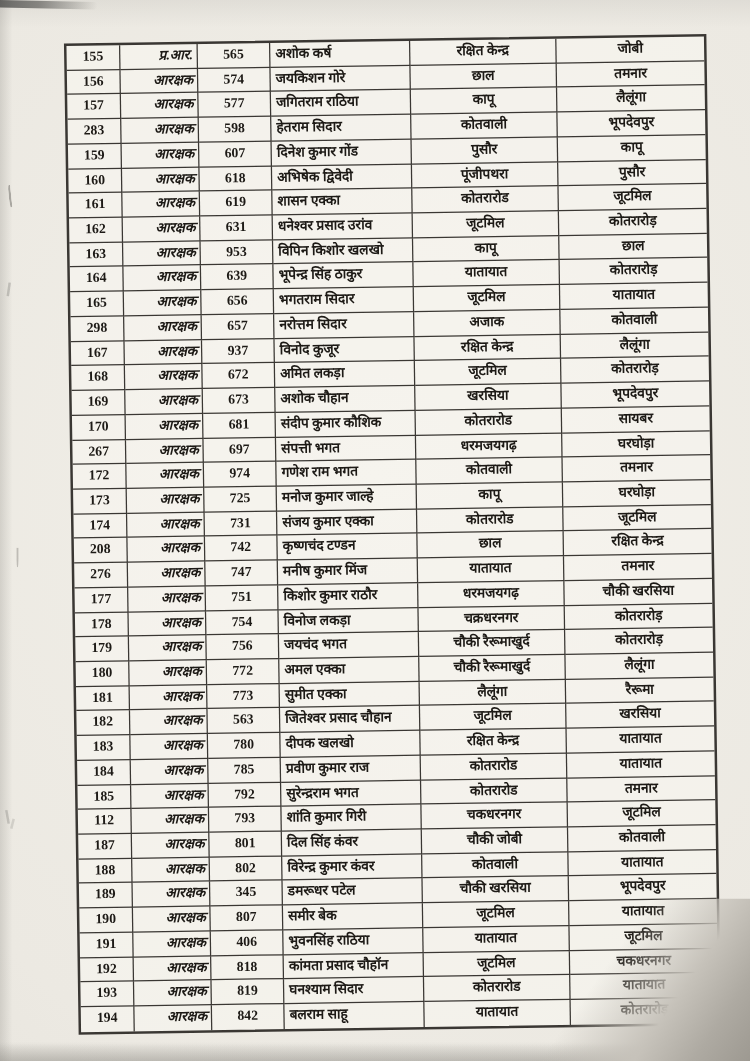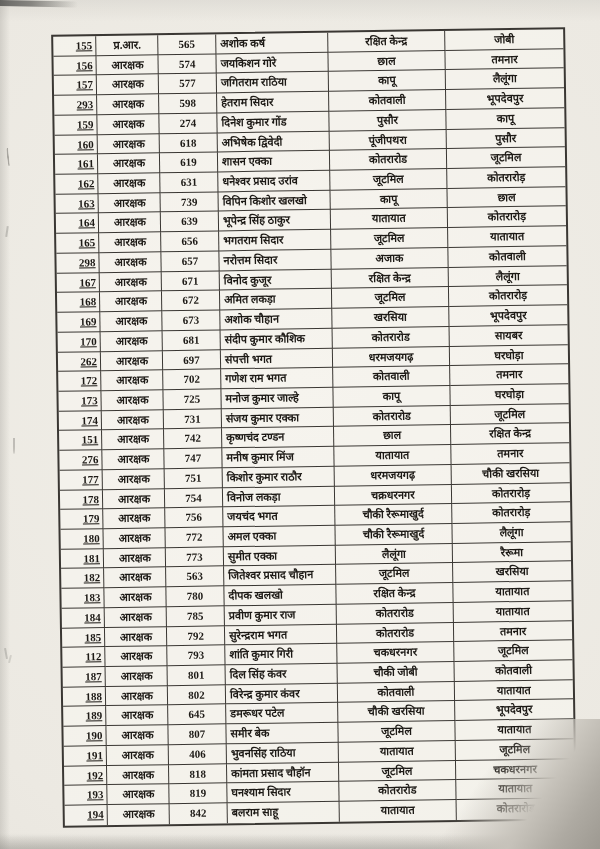--- a/index.html
+++ b/index.html
@@ -38,22 +38,22 @@
     grid-template-columns:43px 62px 58px 112px 117px 1fr;
     grid-auto-rows:19.72px;
   }
   .cell{
     border-right:1px solid #3a3733;
     border-bottom:1px solid #3a3733;
     font-size:11px;font-weight:600;color:#1d1a16;
     line-height:19px;white-space:nowrap;overflow:hidden;
     padding:0 3px;
   }
-  .cell.c0{text-align:right;text-decoration:underline;}
-  .cell.c1{text-align:center;padding-left:4px;}
+  .cell.c0{text-align:center;}
+  .cell.c1{text-align:right;padding-left:4px;font-style:italic;}
   .cell.c2{text-align:center;}
   .cell.c3{text-align:left;padding-left:4px;}
   .cell.c4{text-align:center;}
   .cell.c5{text-align:center;border-right:none;}
   
   .cell.last-row{border-bottom:none;}
 
   .corner-shadow{
     position:absolute;right:0;bottom:0;width:200px;height:130px;
     background:linear-gradient(305deg,#9d9991 0%, #aeaaa2 16%, #c6c2ba 32%, rgba(237,234,227,0) 58%);
@@ -87,29 +87,29 @@
       <div class="cell c2">574</div>
       <div class="cell c3">जयकिशन गोरे</div>
       <div class="cell c4">छाल</div>
       <div class="cell c5">तमनार</div>
       <div class="cell c0">157</div>
       <div class="cell c1">आरक्षक</div>
       <div class="cell c2">577</div>
       <div class="cell c3">जगितराम राठिया</div>
       <div class="cell c4">कापू</div>
       <div class="cell c5">लैलूंगा</div>
-      <div class="cell c0">293</div>
+      <div class="cell c0">283</div>
       <div class="cell c1">आरक्षक</div>
       <div class="cell c2">598</div>
       <div class="cell c3">हेतराम सिदार</div>
       <div class="cell c4">कोतवाली</div>
       <div class="cell c5">भूपदेवपुर</div>
       <div class="cell c0">159</div>
       <div class="cell c1">आरक्षक</div>
-      <div class="cell c2">274</div>
+      <div class="cell c2">607</div>
       <div class="cell c3">दिनेश कुमार गोंड</div>
       <div class="cell c4">पुसौर</div>
       <div class="cell c5">कापू</div>
       <div class="cell c0">160</div>
       <div class="cell c1">आरक्षक</div>
       <div class="cell c2">618</div>
       <div class="cell c3">अभिषेक द्विवेदी</div>
       <div class="cell c4">पूंजीपथरा</div>
       <div class="cell c5">पुसौर</div>
       <div class="cell c0">161</div>
@@ -119,21 +119,21 @@
       <div class="cell c4">कोतरारोड</div>
       <div class="cell c5">जूटमिल</div>
       <div class="cell c0">162</div>
       <div class="cell c1">आरक्षक</div>
       <div class="cell c2">631</div>
       <div class="cell c3">धनेश्वर प्रसाद उरांव</div>
       <div class="cell c4">जूटमिल</div>
       <div class="cell c5">कोतरारोड़</div>
       <div class="cell c0">163</div>
       <div class="cell c1">आरक्षक</div>
-      <div class="cell c2">739</div>
+      <div class="cell c2">953</div>
       <div class="cell c3">विपिन किशोर खलखो</div>
       <div class="cell c4">कापू</div>
       <div class="cell c5">छाल</div>
       <div class="cell c0">164</div>
       <div class="cell c1">आरक्षक</div>
       <div class="cell c2">639</div>
       <div class="cell c3">भूपेन्द्र सिंह ठाकुर</div>
       <div class="cell c4">यातायात</div>
       <div class="cell c5">कोतरारोड़</div>
       <div class="cell c0">165</div>
@@ -143,21 +143,21 @@
       <div class="cell c4">जूटमिल</div>
       <div class="cell c5">यातायात</div>
       <div class="cell c0">298</div>
       <div class="cell c1">आरक्षक</div>
       <div class="cell c2">657</div>
       <div class="cell c3">नरोत्तम सिदार</div>
       <div class="cell c4">अजाक</div>
       <div class="cell c5">कोतवाली</div>
       <div class="cell c0">167</div>
       <div class="cell c1">आरक्षक</div>
-      <div class="cell c2">671</div>
+      <div class="cell c2">937</div>
       <div class="cell c3">विनोद कुजूर</div>
       <div class="cell c4">रक्षित केन्द्र</div>
       <div class="cell c5">लैलूंगा</div>
       <div class="cell c0">168</div>
       <div class="cell c1">आरक्षक</div>
       <div class="cell c2">672</div>
       <div class="cell c3">अमित लकड़ा</div>
       <div class="cell c4">जूटमिल</div>
       <div class="cell c5">कोतरारोड़</div>
       <div class="cell c0">169</div>
@@ -165,45 +165,45 @@
       <div class="cell c2">673</div>
       <div class="cell c3">अशोक चौहान</div>
       <div class="cell c4">खरसिया</div>
       <div class="cell c5">भूपदेवपुर</div>
       <div class="cell c0">170</div>
       <div class="cell c1">आरक्षक</div>
       <div class="cell c2">681</div>
       <div class="cell c3">संदीप कुमार कौशिक</div>
       <div class="cell c4">कोतरारोड</div>
       <div class="cell c5">सायबर</div>
-      <div class="cell c0">262</div>
+      <div class="cell c0">267</div>
       <div class="cell c1">आरक्षक</div>
       <div class="cell c2">697</div>
       <div class="cell c3">संपत्ती भगत</div>
       <div class="cell c4">धरमजयगढ़</div>
       <div class="cell c5">घरघोड़ा</div>
       <div class="cell c0">172</div>
       <div class="cell c1">आरक्षक</div>
-      <div class="cell c2">702</div>
+      <div class="cell c2">974</div>
       <div class="cell c3">गणेश राम भगत</div>
       <div class="cell c4">कोतवाली</div>
       <div class="cell c5">तमनार</div>
       <div class="cell c0">173</div>
       <div class="cell c1">आरक्षक</div>
       <div class="cell c2">725</div>
       <div class="cell c3">मनोज कुमार जाल्हे</div>
       <div class="cell c4">कापू</div>
       <div class="cell c5">घरघोड़ा</div>
       <div class="cell c0">174</div>
       <div class="cell c1">आरक्षक</div>
       <div class="cell c2">731</div>
       <div class="cell c3">संजय कुमार एक्का</div>
       <div class="cell c4">कोतरारोड</div>
       <div class="cell c5">जूटमिल</div>
-      <div class="cell c0">151</div>
+      <div class="cell c0">208</div>
       <div class="cell c1">आरक्षक</div>
       <div class="cell c2">742</div>
       <div class="cell c3">कृष्णचंद टण्डन</div>
       <div class="cell c4">छाल</div>
       <div class="cell c5">रक्षित केन्द्र</div>
       <div class="cell c0">276</div>
       <div class="cell c1">आरक्षक</div>
       <div class="cell c2">747</div>
       <div class="cell c3">मनीष कुमार मिंज</div>
       <div class="cell c4">यातायात</div>
@@ -275,21 +275,21 @@
       <div class="cell c4">चौकी जोबी</div>
       <div class="cell c5">कोतवाली</div>
       <div class="cell c0">188</div>
       <div class="cell c1">आरक्षक</div>
       <div class="cell c2">802</div>
       <div class="cell c3">विरेन्द्र कुमार कंवर</div>
       <div class="cell c4">कोतवाली</div>
       <div class="cell c5">यातायात</div>
       <div class="cell c0">189</div>
       <div class="cell c1">आरक्षक</div>
-      <div class="cell c2">645</div>
+      <div class="cell c2">345</div>
       <div class="cell c3">डमरूधर पटेल</div>
       <div class="cell c4">चौकी खरसिया</div>
       <div class="cell c5">भूपदेवपुर</div>
       <div class="cell c0">190</div>
       <div class="cell c1">आरक्षक</div>
       <div class="cell c2">807</div>
       <div class="cell c3">समीर बेक</div>
       <div class="cell c4">जूटमिल</div>
       <div class="cell c5">यातायात</div>
       <div class="cell c0">191</div>

